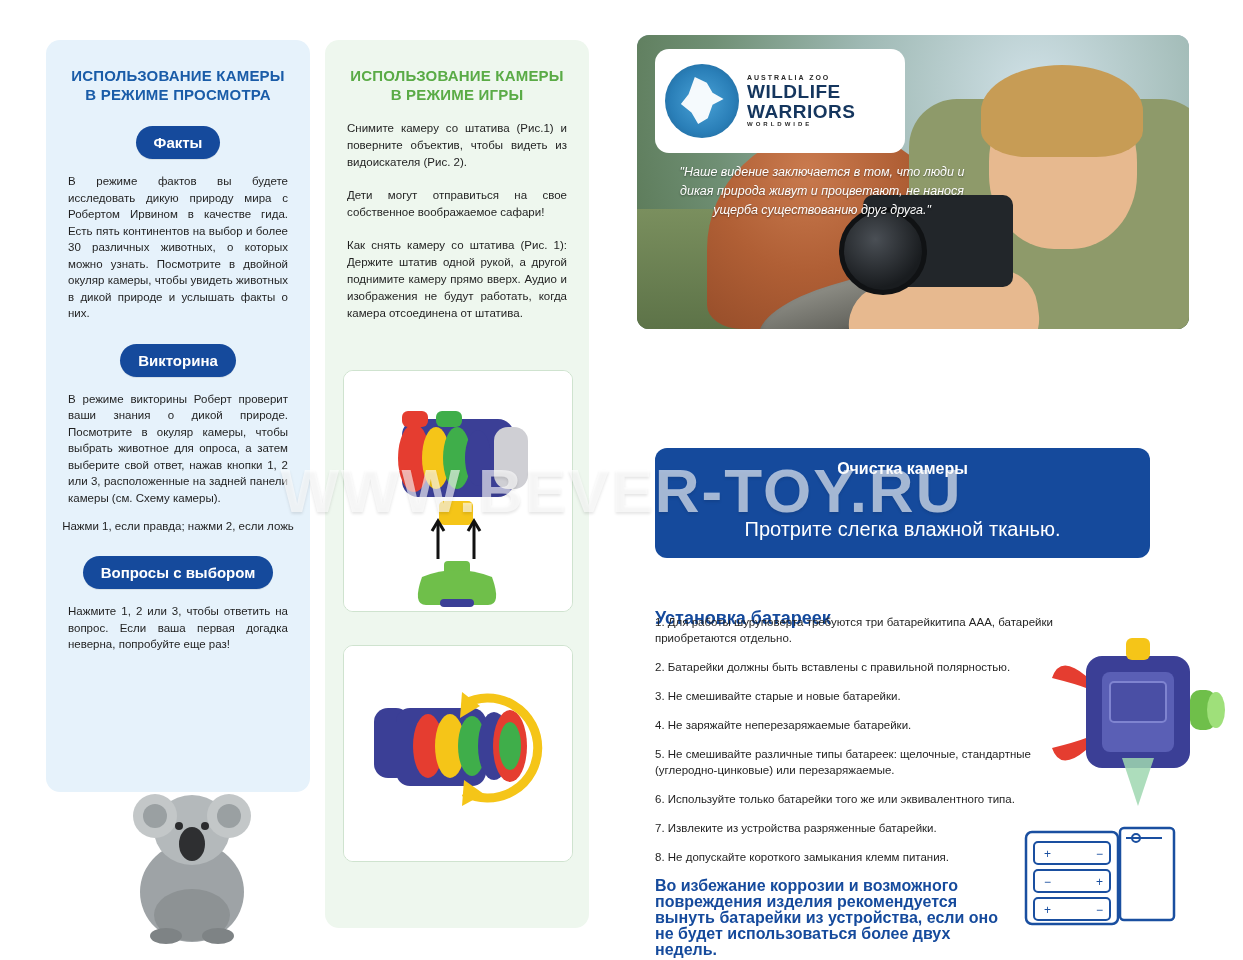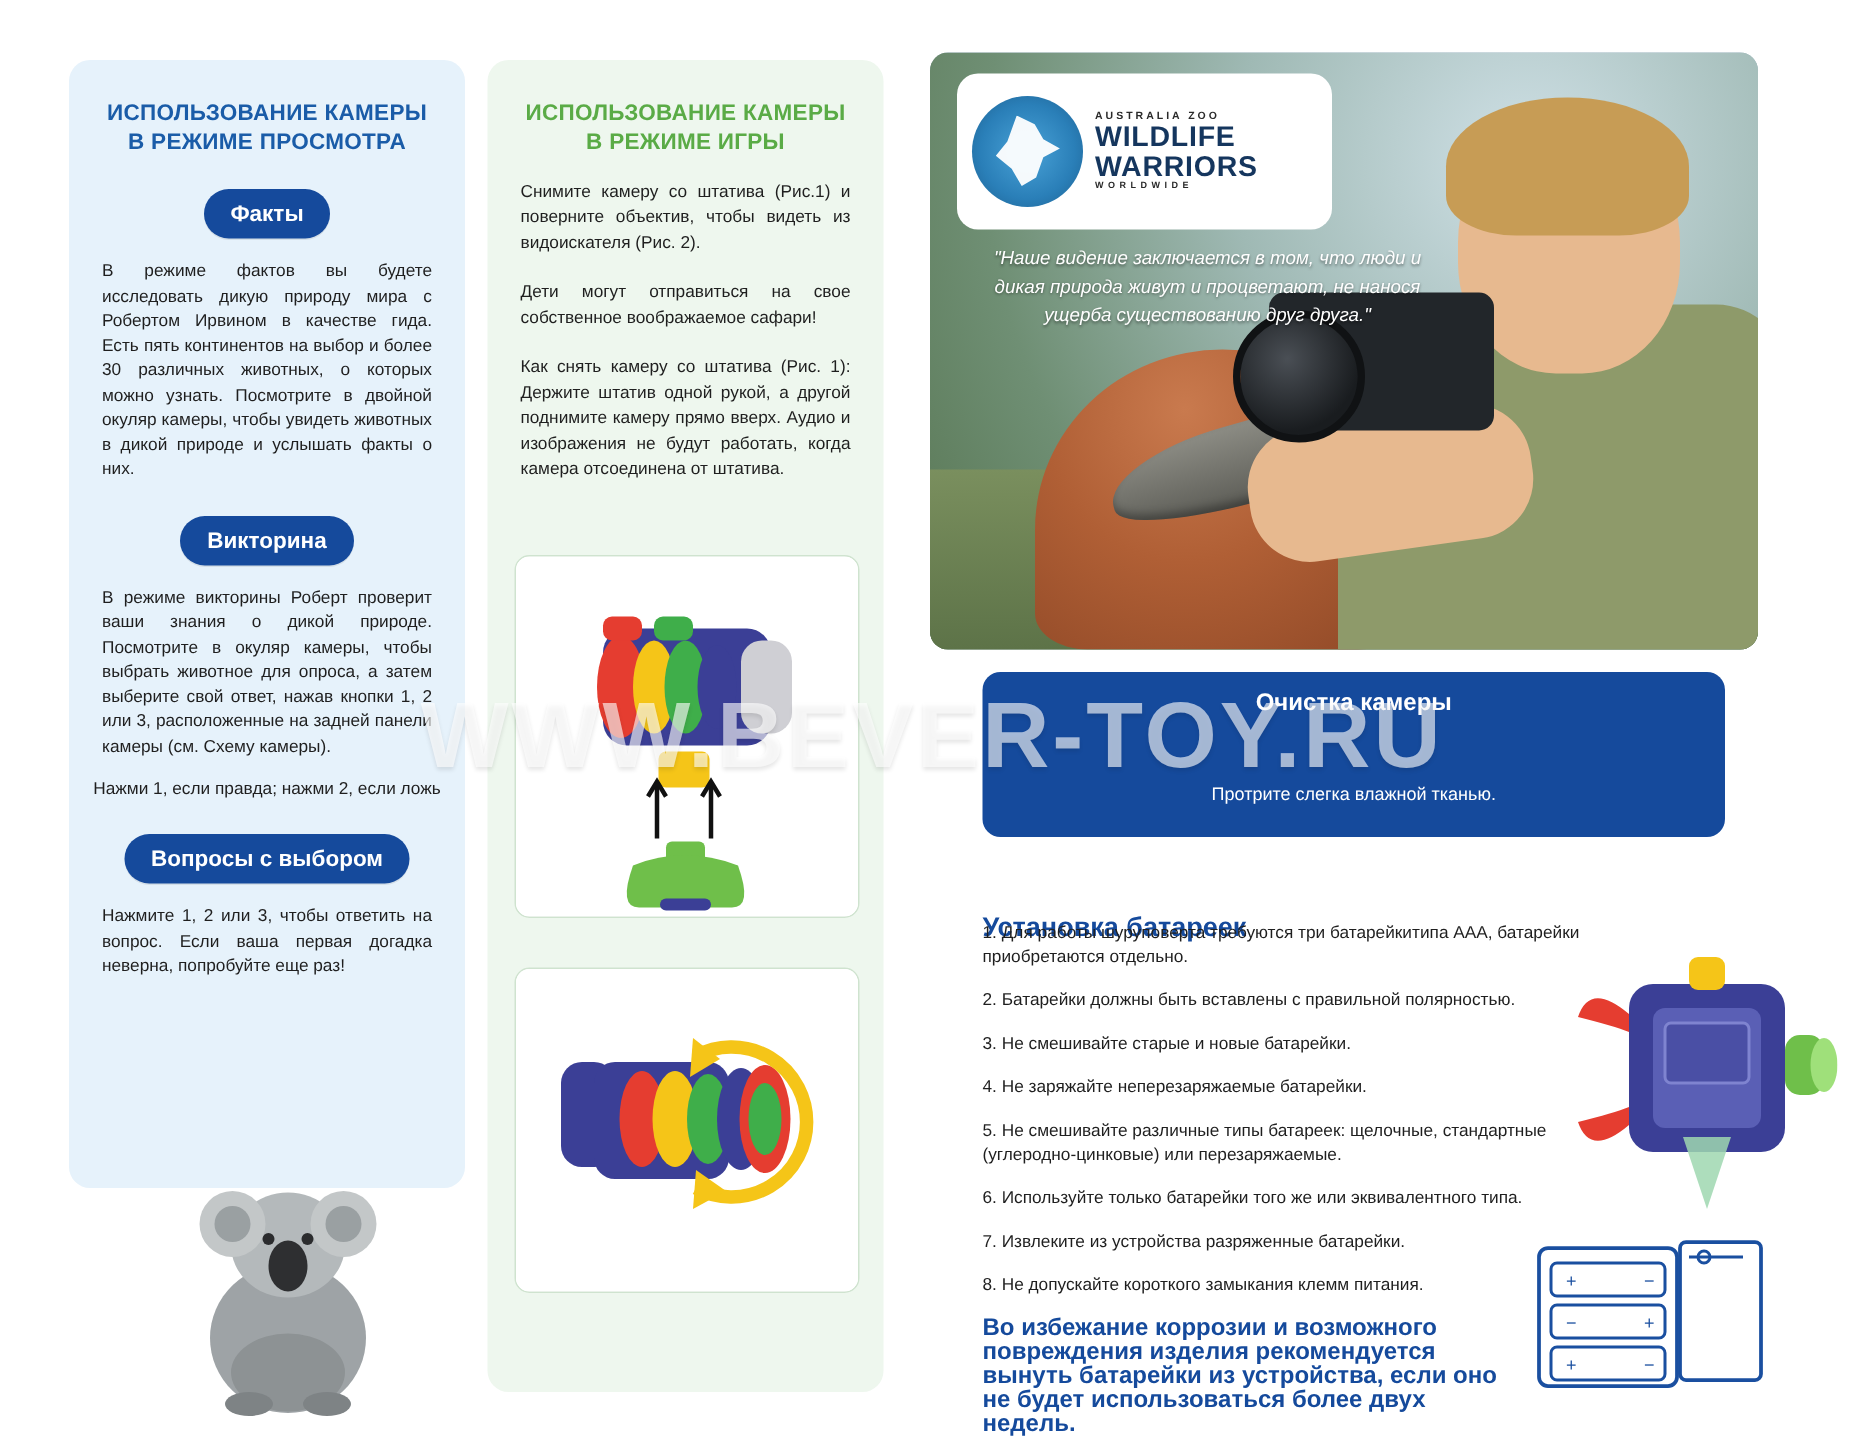--- a/index.html
+++ b/index.html
@@ -64,21 +64,21 @@
   .fig-1{top:330px;height:240px;}
   .fig-2{top:605px;height:215px;}
 
   
   .koala{
     position:absolute;left:100px;top:760px;width:185px;height:185px;
   }
 
   
   .photo-card{
-    position:absolute;left:620px;top:35px;width:552px;height:398px;
+    position:absolute;left:637px;top:35px;width:552px;height:294px;
     border-radius:12px;overflow:hidden;
     background:linear-gradient(180deg,#9fb6c4 0%, #86a08f 45%, #6d8a74 100%);
   }
   .photo-sky{position:absolute;inset:0;
     background:
       radial-gradient(circle at 72% 18%, #cfe0e6 0%, #9fb9b4 38%, #6f8f74 70%, #55734f 100%);
   }
   .ground{
     position:absolute;left:0;right:0;bottom:0;height:120px;
     background:linear-gradient(180deg,#7a8f5e 0%, #5d7348 100%);
@@ -154,21 +154,21 @@
     text-align:center;text-shadow:0 1px 2px rgba(0,0,0,.45);
   }
 
   
   .clean-box{
     position:absolute;left:655px;top:448px;width:495px;height:110px;
     background:#154a9c;border-radius:12px;color:#fff;text-align:center;
     padding-top:12px;box-sizing:border-box;
   }
   .clean-title{font-size:16px;font-weight:bold;margin-bottom:7px;}
-  .clean-line{font-size:12px;line-height:22px;margin-top:40px;}
+  .clean-line{font-size:20px;line-height:22px;margin-top:40px;}
 
   
   .bat-title{
     position:absolute;left:655px;top:608px;font-size:18px;font-weight:bold;color:#154a9c;
   }
   .bat-list{
     position:absolute;left:655px;top:614px;width:400px;
   }
   .bat-item{font-size:11.5px;line-height:16px;color:#1f1f1f;margin-bottom:13px;}
   .bat-warn{

